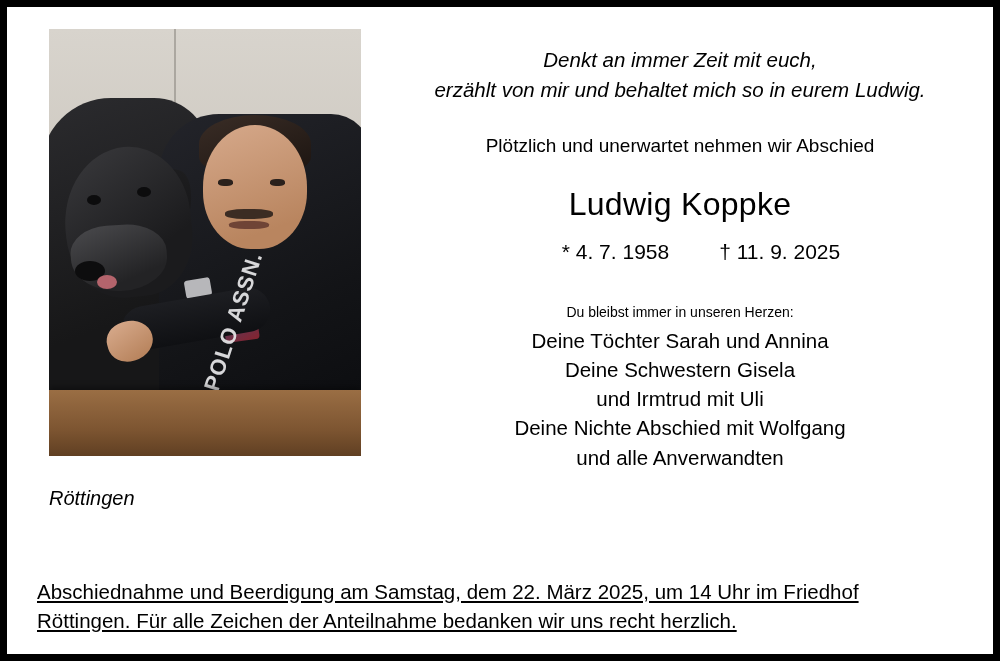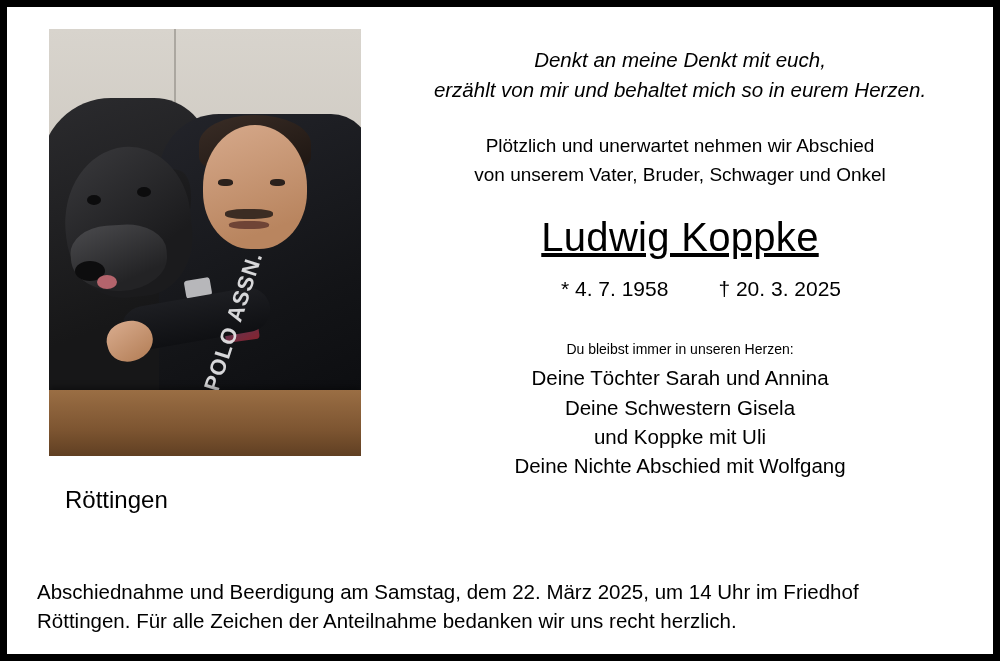--- a/index.html
+++ b/index.html
@@ -187,24 +187,25 @@
   }
   .ph-patch2 {
     position: absolute;
     right: 150px; top: 250px; width: 26px; height: 18px;
     background: #c9c9cc;
     border-radius: 3px;
     transform: rotate(-10deg);
     opacity: 0.9;
   }
   .place {
-    margin-left: 28px;
+    margin-left: 12px;
     margin-top: 30px;
-    font-size: 24px;
+    font-size: 20px;
     line-height: 1.2;
+    font-style: italic;
   }
   .text-col {
     flex: 1 1 auto;
     padding-left: 26px;
     padding-top: 6px;
     display: flex;
     flex-direction: column;
     align-items: center;
     text-align: center;
   }
@@ -213,26 +214,25 @@
     font-size: 20.5px;
     line-height: 1.45;
     margin: 10px 0 0 0;
   }
   .intro {
     font-size: 19px;
     line-height: 1.5;
     margin-top: 28px;
   }
   .name {
-    font-size: 40px;
+    font-size: 32px;
     line-height: 1.1;
     margin-top: 26px;
     letter-spacing: 0.3px;
     white-space: nowrap;
-    text-decoration: underline;
   }
   .dates {
     font-size: 21px;
     margin-top: 18px;
     display: flex;
     gap: 50px;
     justify-content: center;
     margin-left: 42px;
   }
   .mourners-head {
@@ -242,20 +242,21 @@
   .mourners {
     font-size: 20.5px;
     line-height: 1.42;
     margin-top: 6px;
   }
   .footer {
     margin-top: auto;
     font-size: 20.5px;
     line-height: 1.45;
     padding-top: 10px;
+    text-decoration: underline;
   }
 </style>
 </head>
 <body>
 
 <div class="obituary">
 
   <div class="upper">
 
     <div class="photo-col">
@@ -283,43 +284,43 @@
         <div class="ph-arm"></div>
         <div class="ph-hand"></div>
         <div class="ph-logo">U.S. POLO ASSN.</div>
         <div class="ph-table"></div>
       </div>
       <div class="place">Röttingen</div>
     </div>
 
     <div class="text-col">
       <div class="motto">
-        <div>Denkt an meine Denkt mit euch,</div>
-        <div>erzählt von mir und behaltet mich so in eurem Herzen.</div>
+        <div>Denkt an immer Zeit mit euch,</div>
+        <div>erzählt von mir und behaltet mich so in eurem Ludwig.</div>
       </div>
 
       <div class="intro">
         <div>Plötzlich und unerwartet nehmen wir Abschied</div>
-        <div>von unserem Vater, Bruder, Schwager und Onkel</div>
       </div>
 
       <div class="name">Ludwig Koppke</div>
 
       <div class="dates">
         <span>* 4. 7. 1958</span>
-        <span>† 20. 3. 2025</span>
+        <span>† 11. 9. 2025</span>
       </div>
 
       <div class="mourners-head">Du bleibst immer in unseren Herzen:</div>
 
       <div class="mourners">
         <div>Deine Töchter Sarah und Annina</div>
         <div>Deine Schwestern Gisela</div>
-        <div>und Koppke mit Uli</div>
+        <div>und Irmtrud mit Uli</div>
         <div>Deine Nichte Abschied mit Wolfgang</div>
+        <div>und alle Anverwandten</div>
       </div>
     </div>
 
   </div>
 
   <div class="footer">
     <div>Abschiednahme und Beerdigung am Samstag, dem 22. März 2025, um 14 Uhr im Friedhof</div>
     <div>Röttingen. Für alle Zeichen der Anteilnahme bedanken wir uns recht herzlich.</div>
   </div>
 

